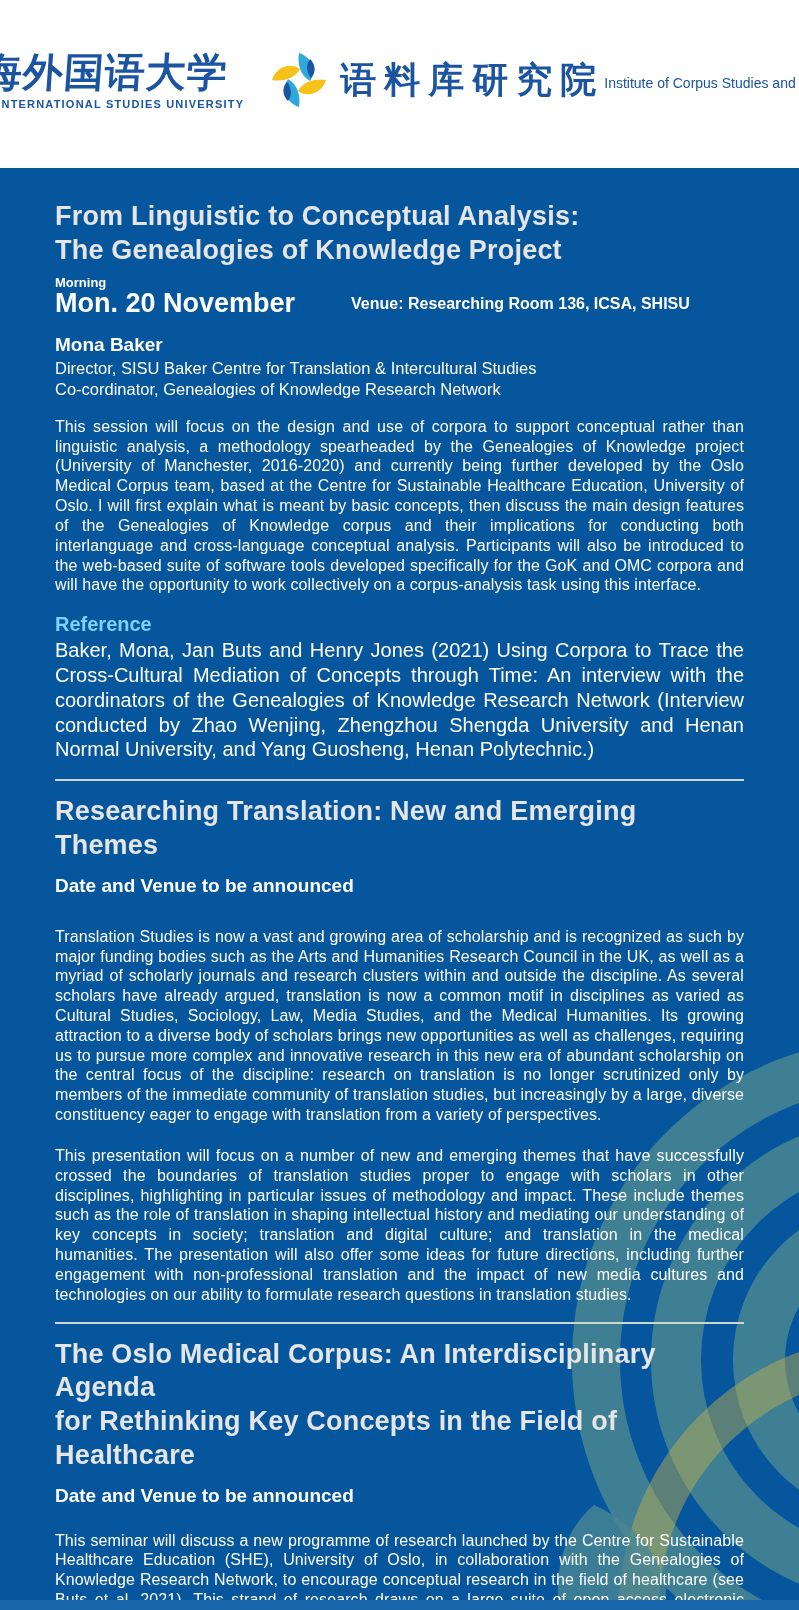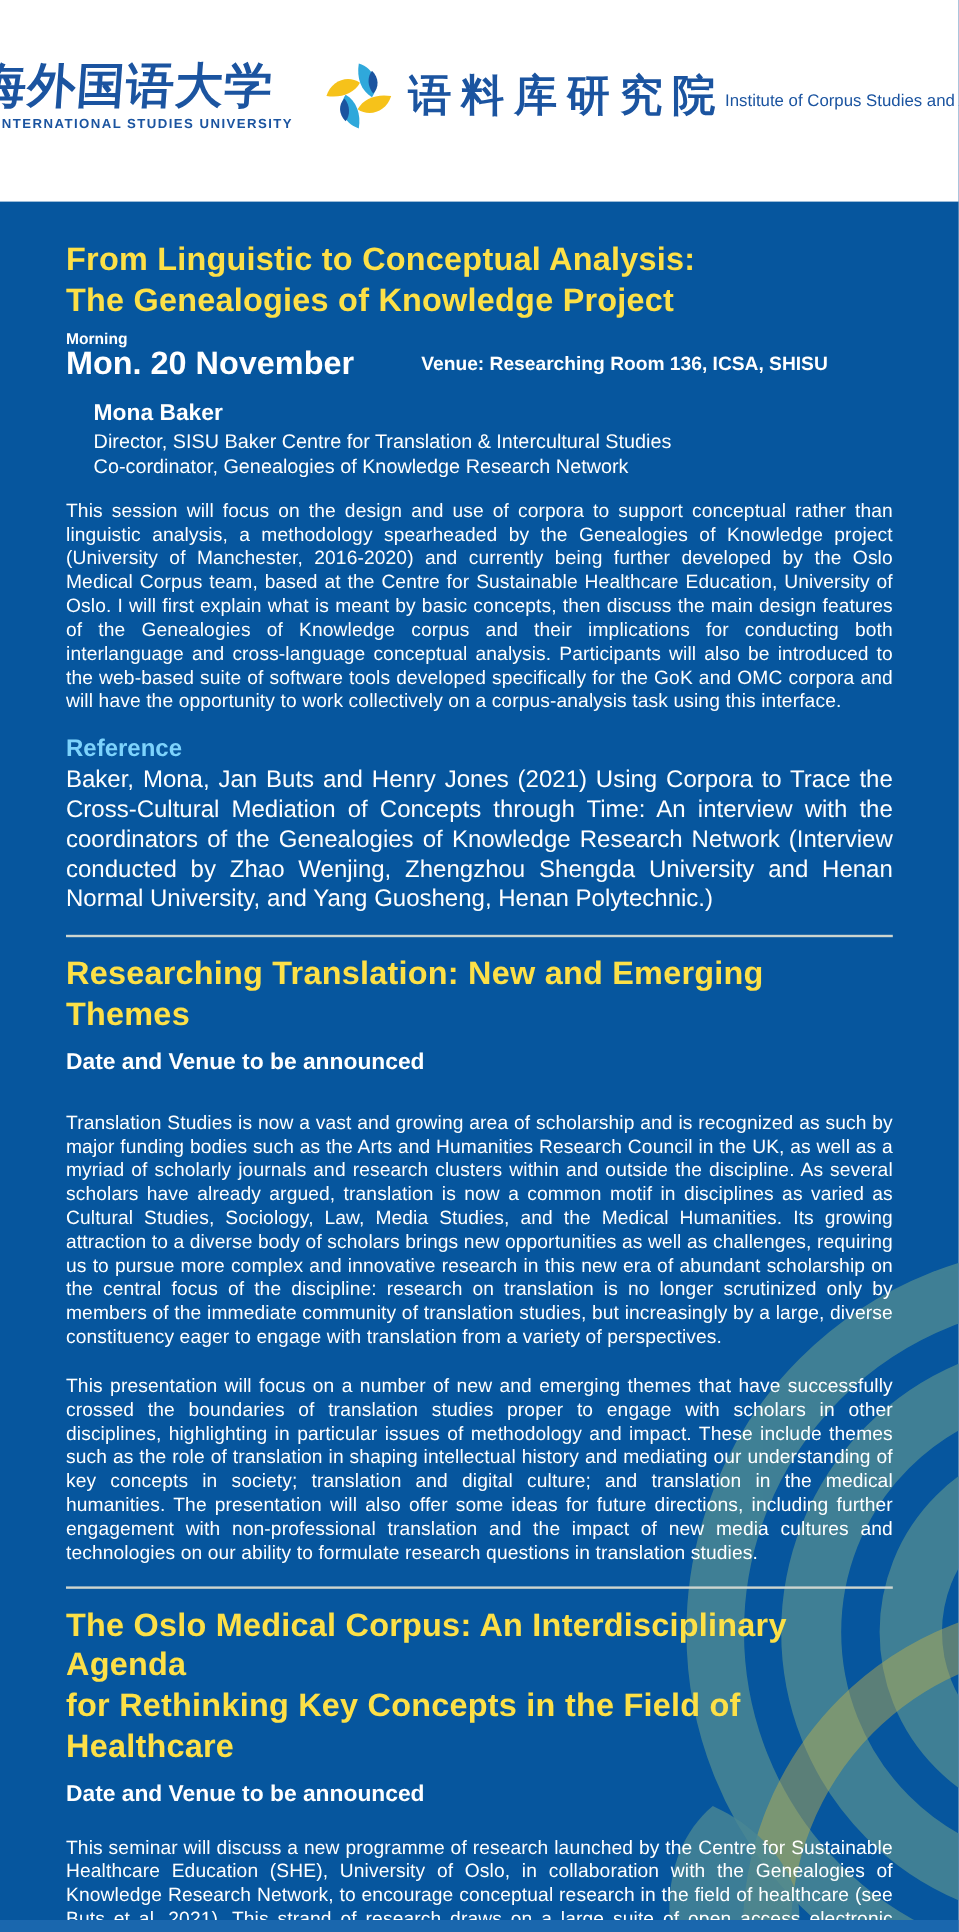--- a/index.html
+++ b/index.html
@@ -65,34 +65,34 @@
   }
 
   
   .content {
     position: relative;
     z-index: 1;
     padding: 32px 55px 0 55px;
     color: #ffffff;
   }
   .section-title {
-    color: #fde047;
+    color: #e5e5e5;
     font-weight: 700;
     font-size: 27px;
     line-height: 1.25;
     white-space: pre-line;
     letter-spacing: 0.2px;
   }
   .date-row { display: flex; align-items: flex-end; gap: 56px; margin-top: 8px; }
   .date-block { display: flex; flex-direction: column; }
   .time-label { font-size: 13px; font-weight: 700; line-height: 1; }
   .date-text  { font-size: 27px; font-weight: 700; line-height: 1.05; }
   .venue-text { font-size: 16px; font-weight: 700; padding-bottom: 4px; }
 
-  .speaker-block { margin-top: 16px; margin-left: 23px; }
+  .speaker-block { margin-top: 16px; }
   .speaker-name { font-size: 19px; font-weight: 700; line-height: 1.3; }
   .speaker-role { font-size: 16.5px; line-height: 1.28; }
 
   .body-par {
     margin-top: 17px;
     font-size: 16px;
     line-height: 1.24;
     text-align: justify;
     letter-spacing: 0.1px;
   }

